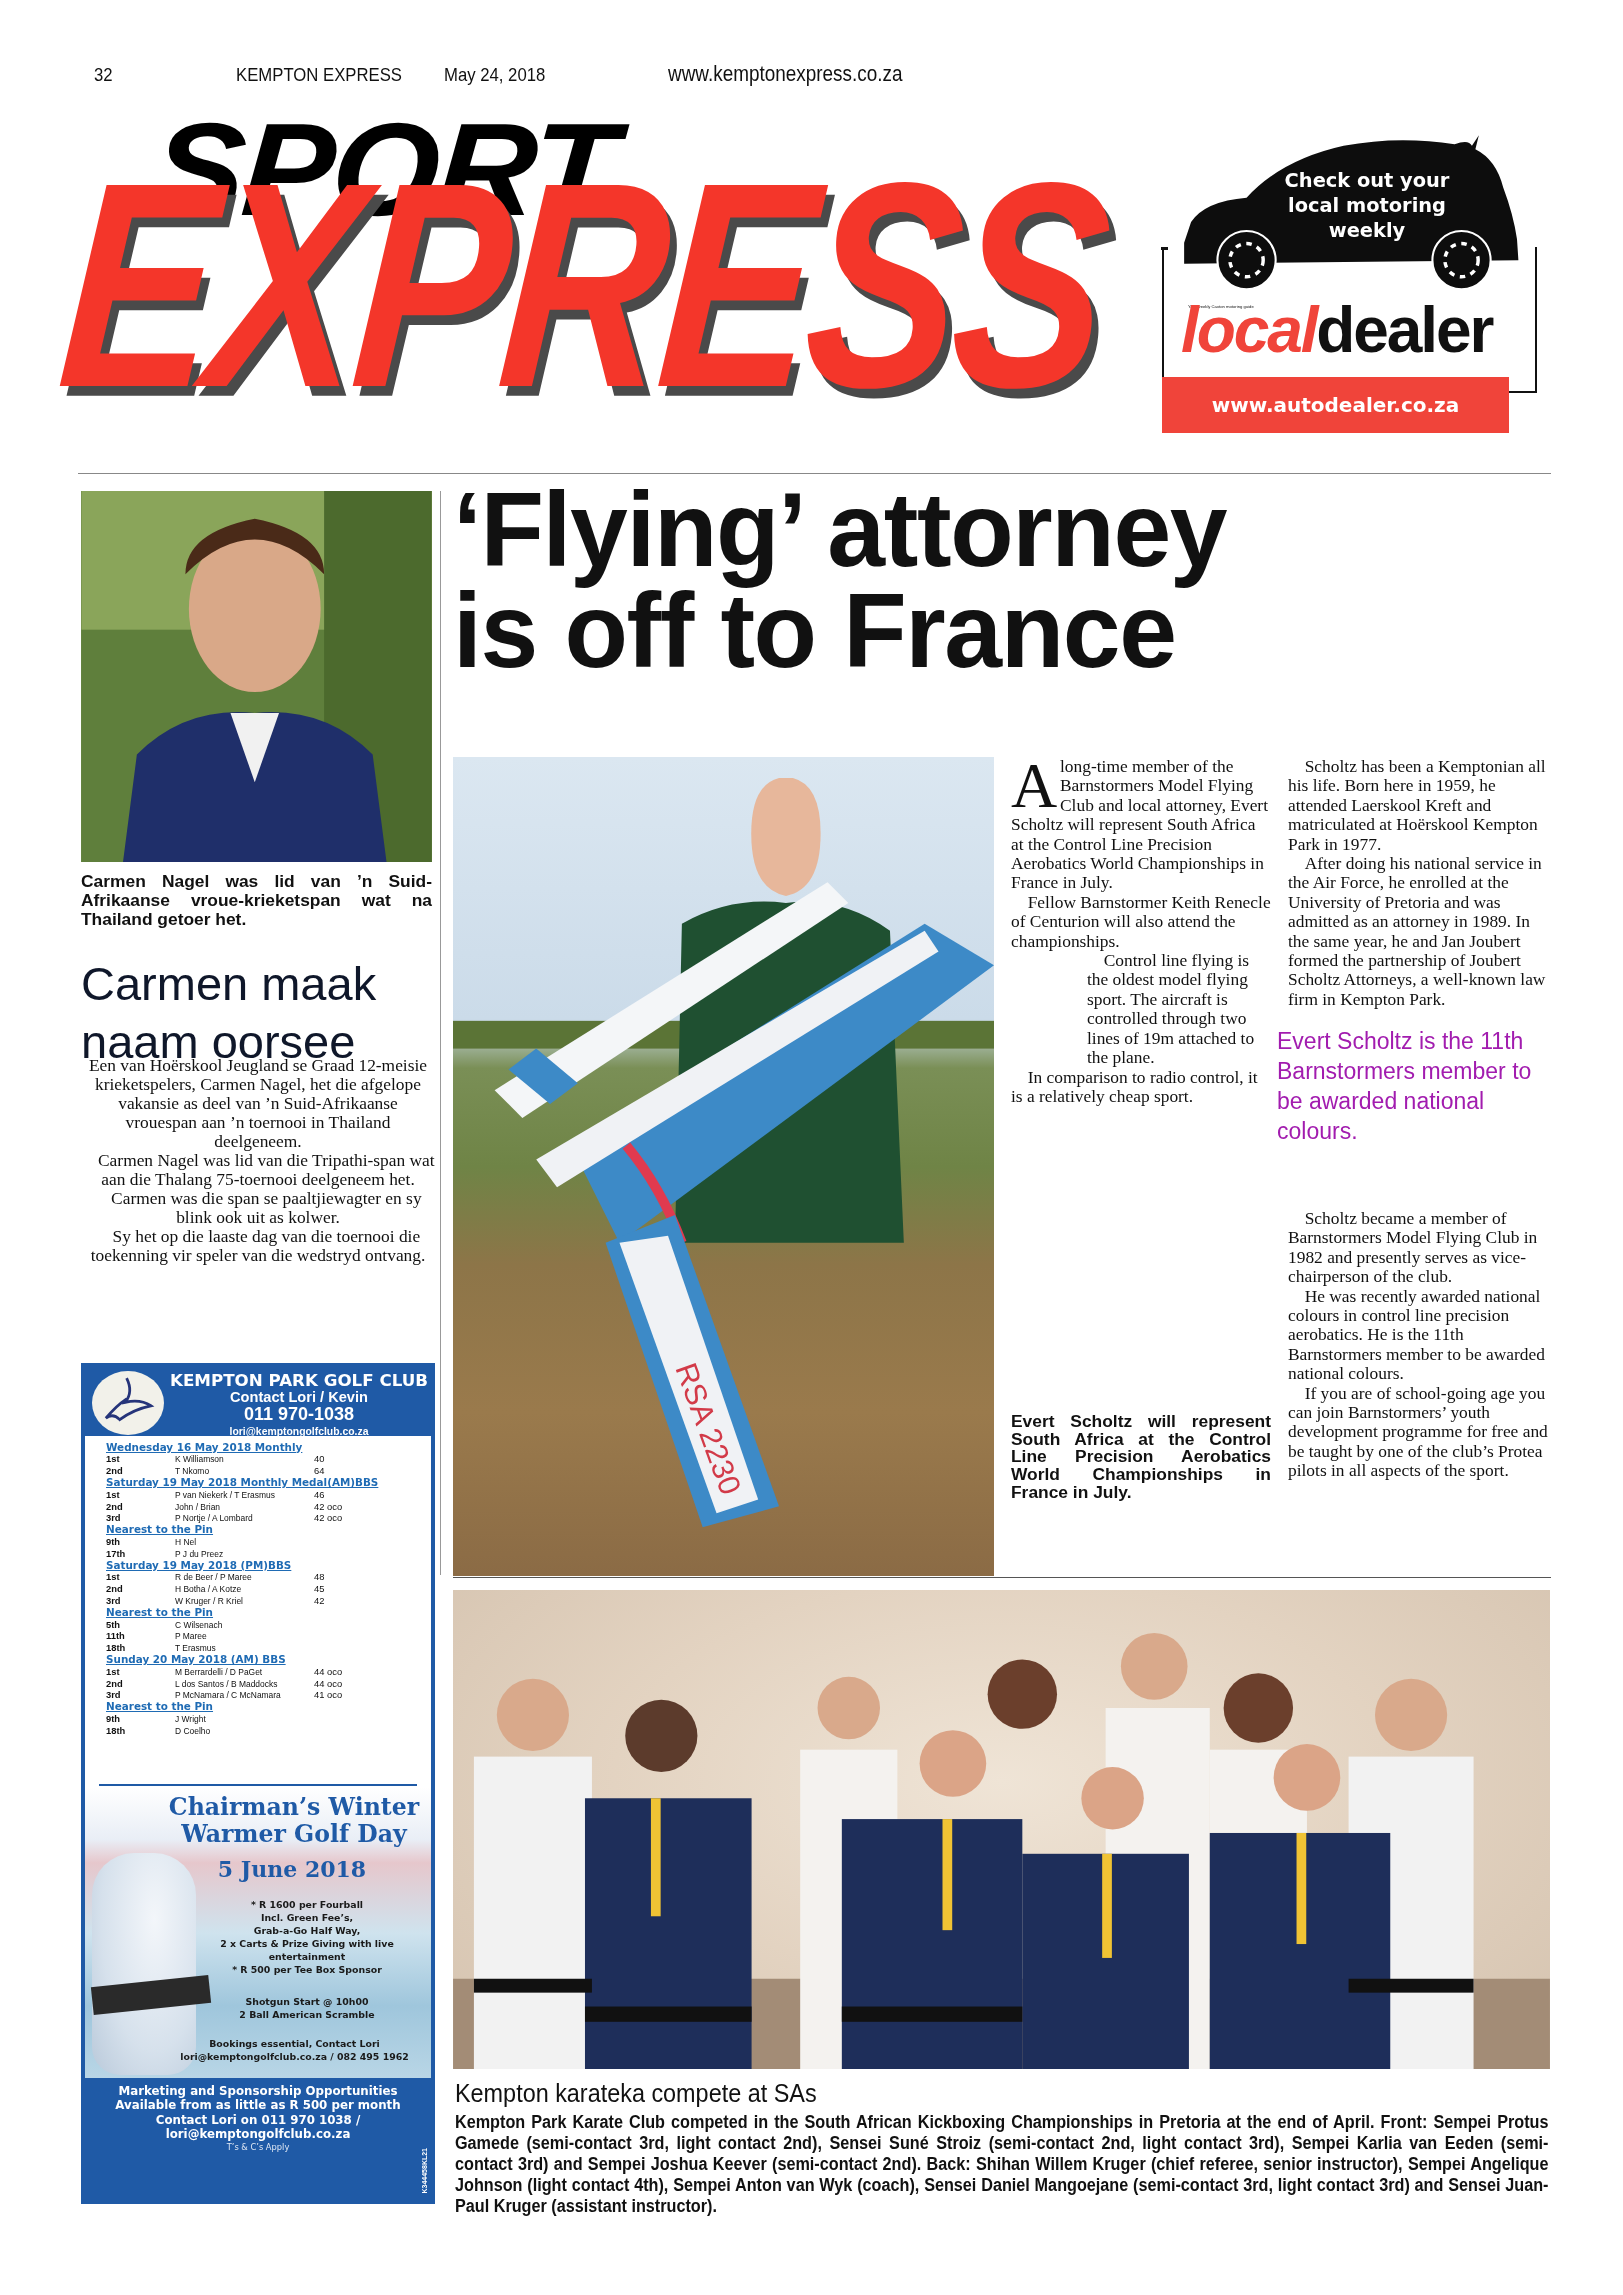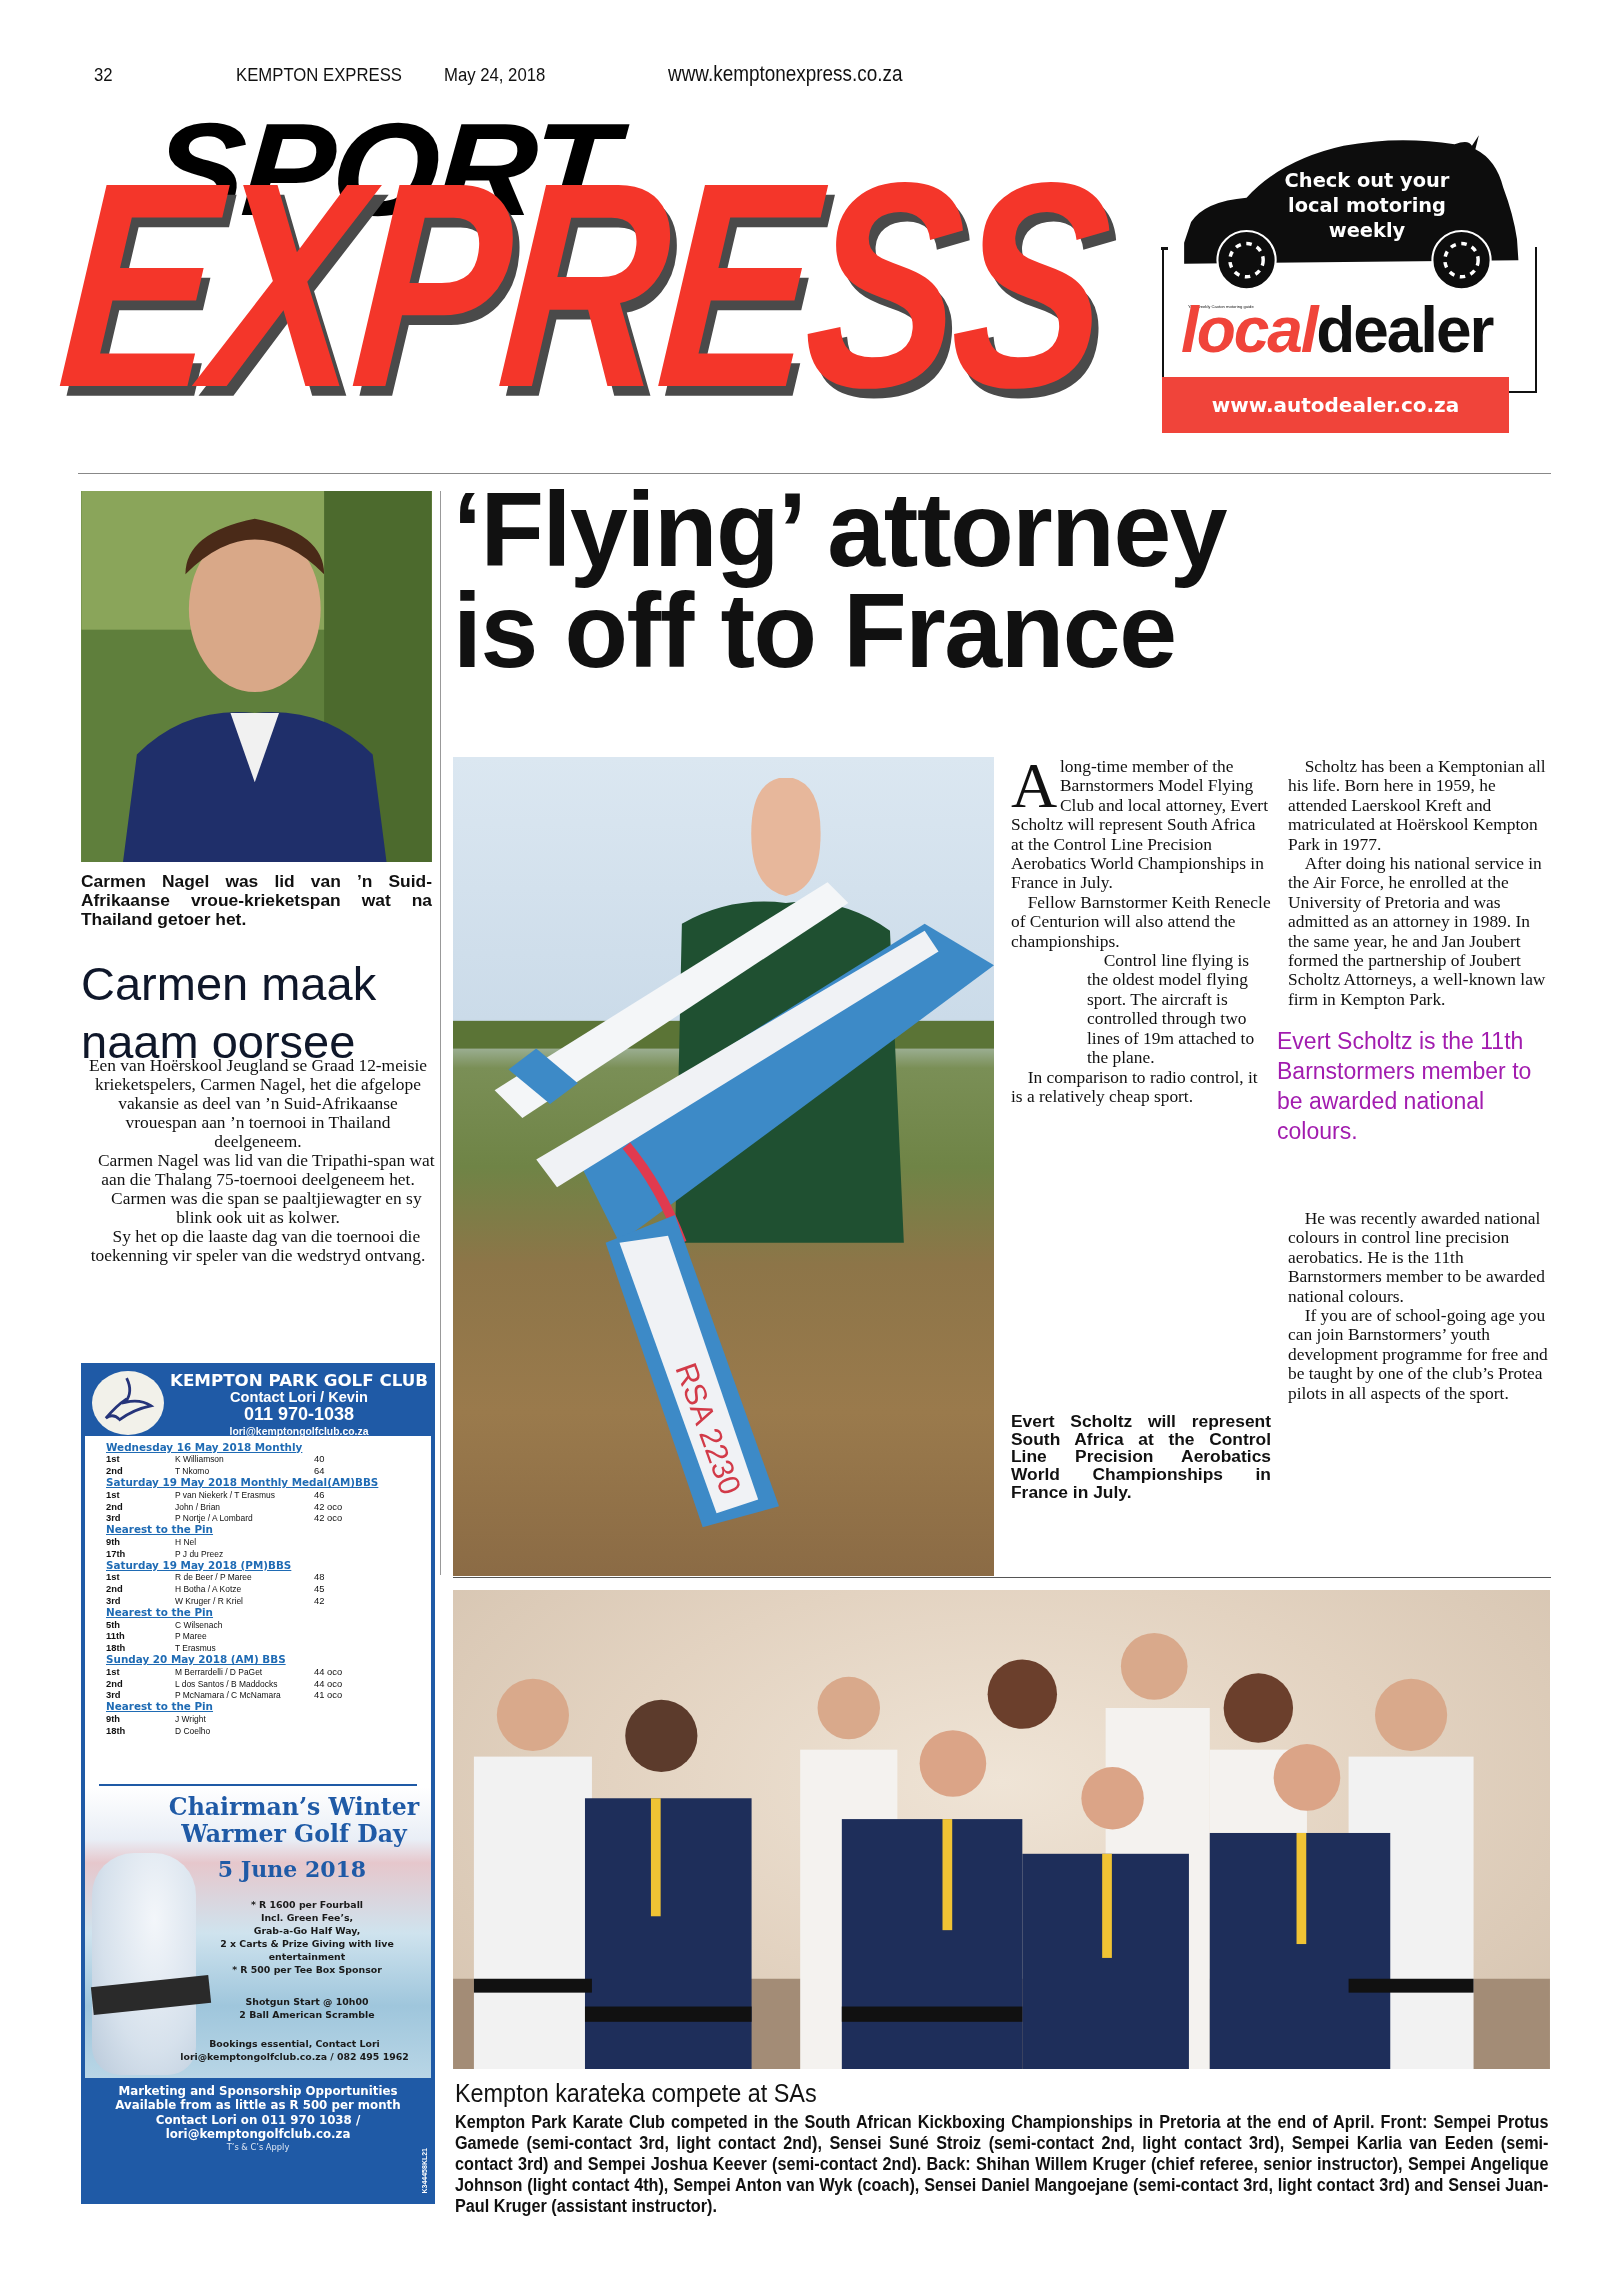--- a/index.html
+++ b/index.html
@@ -324,20 +324,21 @@
   <p>In comparison to radio control, it is a relatively cheap sport.</p>
 </div>
 <div class="abs art-bold" style="left:1011px;top:1413px;width:260px;">Evert Scholtz will represent South Africa at the Control Line Precision Aerobatics World Championships in France in July.</div>
 
 <div class="abs art-col" style="left:1288px;top:757px;width:260px;">
   <p>Scholtz has been a Kemptonian all his life. Born here in 1959, he attended Laerskool Kreft and matriculated at Hoërskool Kempton Park in 1977.</p>
   <p>After doing his national service in the Air Force, he enrolled at the University of Pretoria and was admitted as an attorney in 1989. In the same year, he and Jan Joubert formed the partnership of Joubert Scholtz Attorneys, a well-known law firm in Kempton Park.</p>
 </div>
 <div class="abs pullquote" style="left:1277px;top:1026px;width:278px;">Evert Scholtz is the 11th Barnstormers member to be awarded national colours.</div>
 <div class="abs art-col" style="left:1288px;top:1209px;width:260px;">
+  <p>Scholtz became a member of Barnstormers Model Flying Club in 1982 and presently serves as vice-chairperson of the club.</p>
   <p>He was recently awarded national colours in control line precision aerobatics. He is the 11th Barnstormers member to be awarded national colours.</p>
   <p>If you are of school-going age you can join Barnstormers’ youth development programme for free and be taught by one of the club’s Protea pilots in all aspects of the sport.</p>
 </div>
 
 <div class="abs" style="left:453px;top:1577px;width:1098px;height:1.4px;background:#555;"></div>
 
 <div class="abs karate-photo">
   <svg width="1097" height="479" viewBox="0 0 1580 690">
     <rect x="0" y="560" width="1580" height="130" fill="#a38c76"></rect>
 

